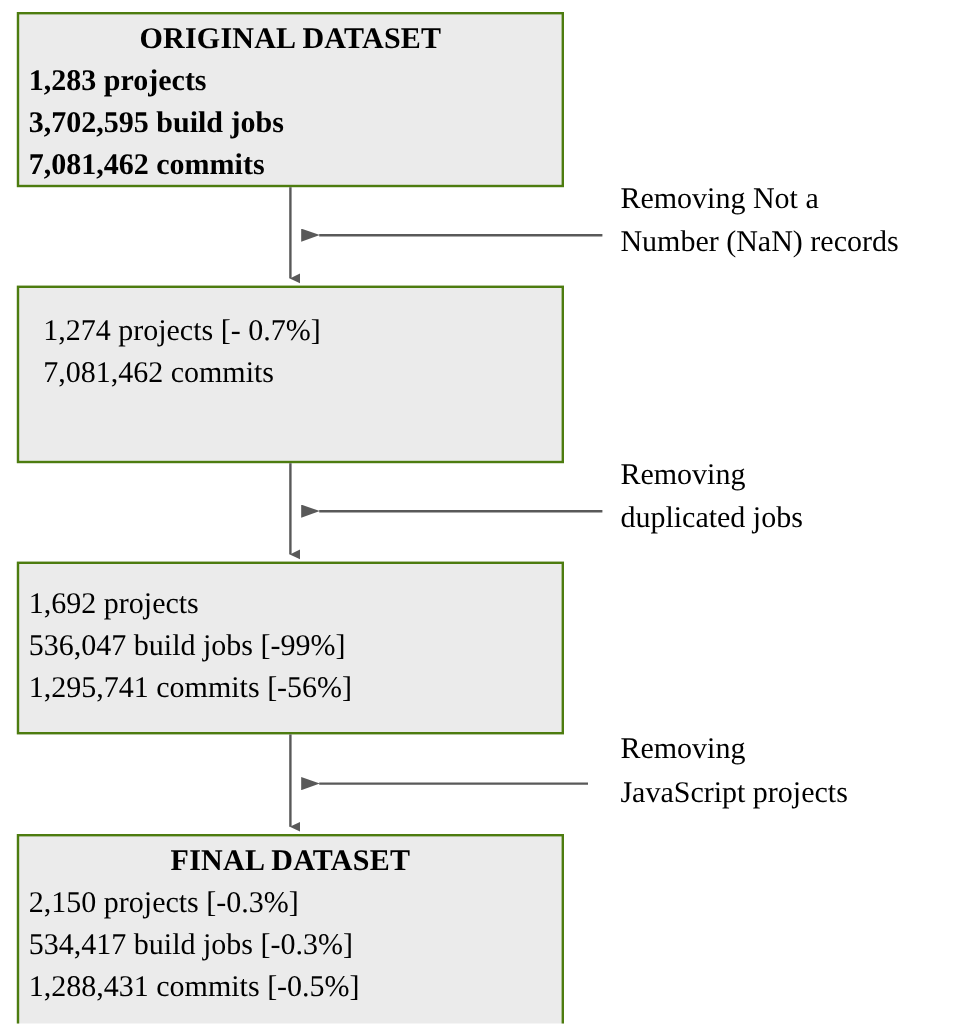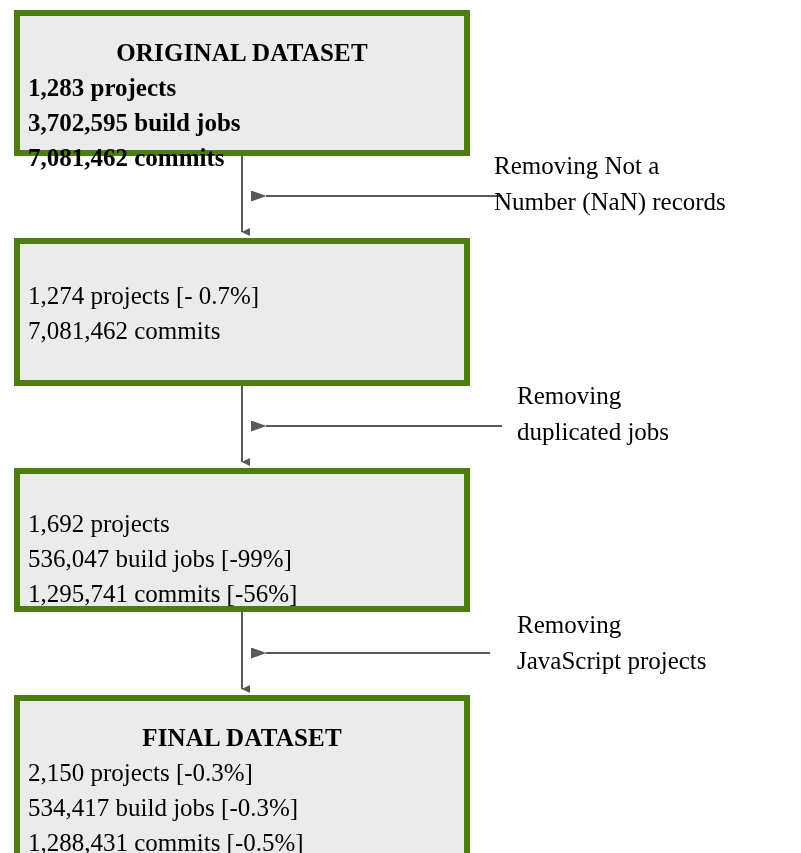--- a/index.html
+++ b/index.html
@@ -25,22 +25,22 @@
     height: 853px;
   }
 
   
   .stage-box {
     position: absolute;
     left: 14px;
     width: 456px;
     box-sizing: border-box;
     background: #ebebeb;
-    border: 6px solid #4d7c0f;
-    padding: 20px 0 4px 8px;
+    border: 2px solid #4d7c0f;
+    padding: 4px 0 4px 8px;
   }
   #box-stage-0 { top: 10px;  height: 146px; }
   #box-stage-1 { top: 238px; height: 148px; }
   #box-stage-2 { top: 468px; height: 144px; }
   #box-stage-3 { top: 695px; height: 179px; }
 
   .box-title {
     font-weight: bold;
     font-size: 25px;
     line-height: 34px;
@@ -50,42 +50,42 @@
   }
   .box-lines {
     font-size: 25px;
     line-height: 35px;
   }
   .box-line {
     white-space: nowrap;
   }
 
   #box-stage-0 .box-lines { padding-top: 0px; font-weight: bold; }
-  #box-stage-1 .box-lines { padding-top: 14px; }
+  #box-stage-1 .box-lines { padding-top: 14px; margin-left: 12px; }
   #box-stage-2 .box-lines { padding-top: 12px; }
   #box-stage-3 .box-lines { padding-top: 0px; }
 
   
   #arrow-layer {
     position: absolute;
     left: 0;
     top: 0;
     width: 801px;
     height: 853px;
     pointer-events: none;
   }
 
   
   .annotation {
     position: absolute;
     font-size: 25px;
     line-height: 36px;
     white-space: nowrap;
   }
-  #annotation-0 { left: 494px; top: 148px; }
+  #annotation-0 { left: 517px; top: 148px; }
   #annotation-1 { left: 517px; top: 378px; }
   #annotation-2 { left: 517px; top: 607px; }
 </style>
 </head>
 <body>
 
 <div id="diagram-root">
 
   <div class="stage-box" id="box-stage-0">
     <div class="box-title">ORIGINAL DATASET</div>

